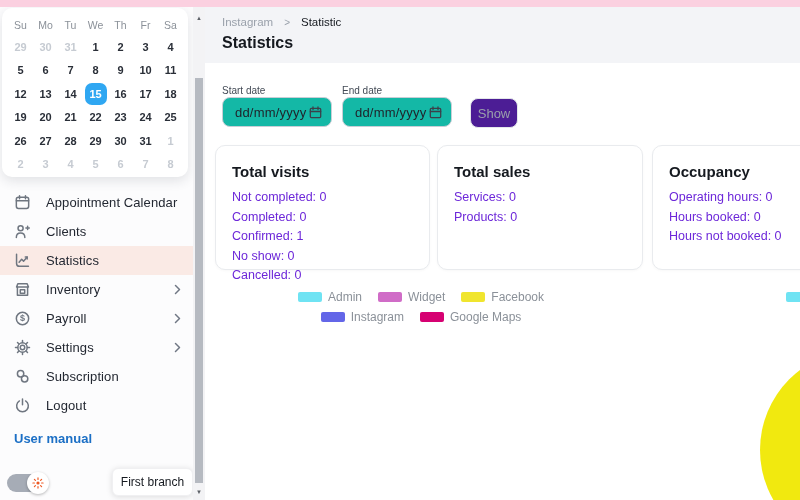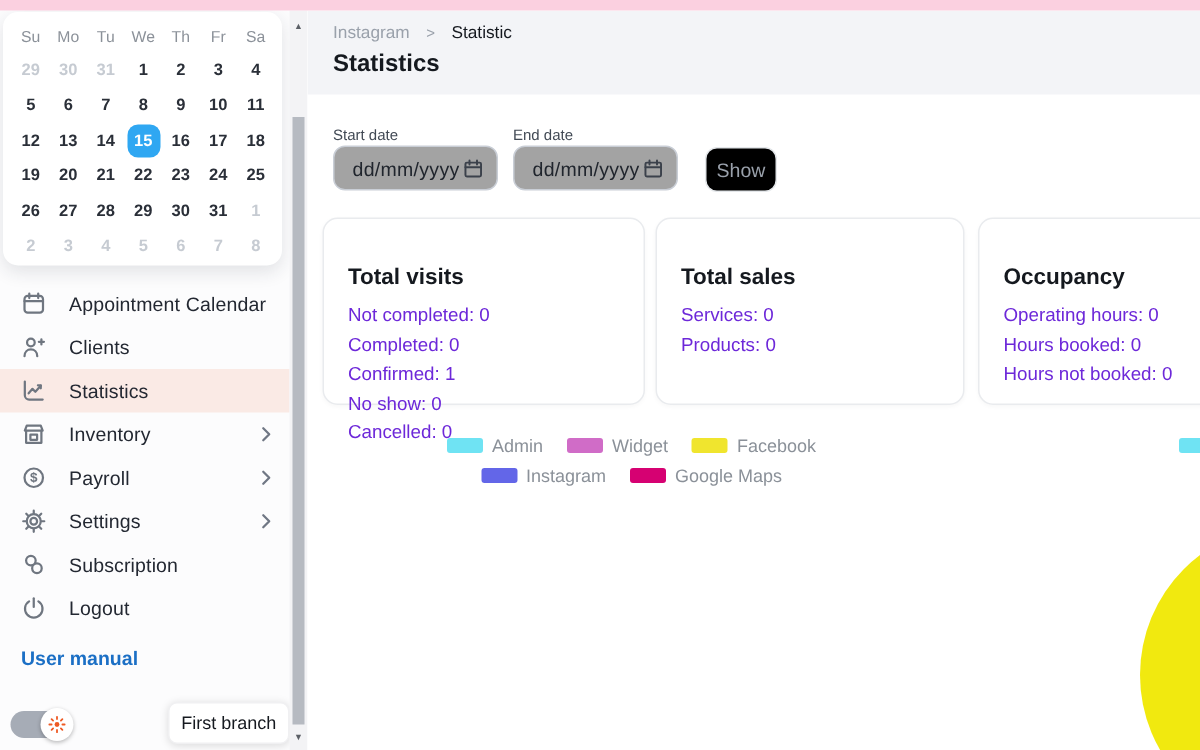--- a/index.html
+++ b/index.html
@@ -52,34 +52,34 @@
   .crumbs{position:absolute;left:17px;top:9px;display:flex;align-items:center;font-size:11.5px}
   .crumb-a{color:#9aa1ab;cursor:pointer}
   .crumb-sep{margin:0 11px;color:#9aa1ab;font-size:10px}
   .crumb-b{color:#15191f}
   .page-title{position:absolute;left:17px;top:27px;font-size:16px;font-weight:700;color:#15191f}
 
   .f-label{position:absolute;font-size:10px;color:#424a55}
   #lbl-start{left:17px;top:78px}
   #lbl-end{left:137px;top:78px}
   .date-input{position:absolute;top:90px;width:110px;height:30px;border:1px solid #c9ced6;border-radius:8px;
-              background:#a3a3a3;box-sizing:border-box;display:flex;align-items:center;
+              background:#14b8a6;box-sizing:border-box;display:flex;align-items:center;
               justify-content:space-between;padding:0 9px 0 12px;cursor:text}
   #inp-start{left:17px}#inp-end{left:137px}
   .date-text{font-size:13px;font-weight:500;color:#20252d;letter-spacing:.2px}
-  .show-btn{position:absolute;left:265px;top:91px;width:46px;height:28px;background:#000000;
+  .show-btn{position:absolute;left:265px;top:91px;width:46px;height:28px;background:#4c1d95;
             border:1px solid #e4e7ea;border-radius:8px;font-size:13px;color:#9aa1ab;
             display:flex;align-items:center;justify-content:center;cursor:pointer}
 
   .card{position:absolute;top:138px;height:125px;background:#fff;border:1px solid #e9ebee;
         border-radius:10px;box-sizing:border-box;padding:12px 16px;box-shadow:0 1px 3px rgba(0,0,0,.03)}
   #card-0{left:10px;width:215px}
   #card-1{left:232px;width:206px}
   #card-2{left:447px;width:215px}
-  .card-title{font-size:15px;font-weight:700;color:#15191f;margin:18px 0 8px 0}
+  .card-title{font-size:15px;font-weight:700;color:#15191f;margin:5px 0 8px 0}
   .card-line{font-size:12.5px;color:#6d28d9;line-height:19.5px}
 
   .legend{position:absolute;left:0;top:283px;width:432px}
   .legend-row{display:flex;justify-content:center;align-items:center;gap:16px;margin-bottom:6px}
   .legend-item{display:flex;align-items:center;gap:6px;cursor:pointer}
   .swatch{width:24px;height:10px;border-radius:2px;display:inline-block}
   .legend-label{font-size:12px;color:#8b9199}
   .legend2{position:absolute;left:581px;top:285px;width:24px;height:10px;border-radius:2px}
   .pie{position:absolute;left:555px;top:343px;width:200px;height:200px;border-radius:50%}
 </style>

